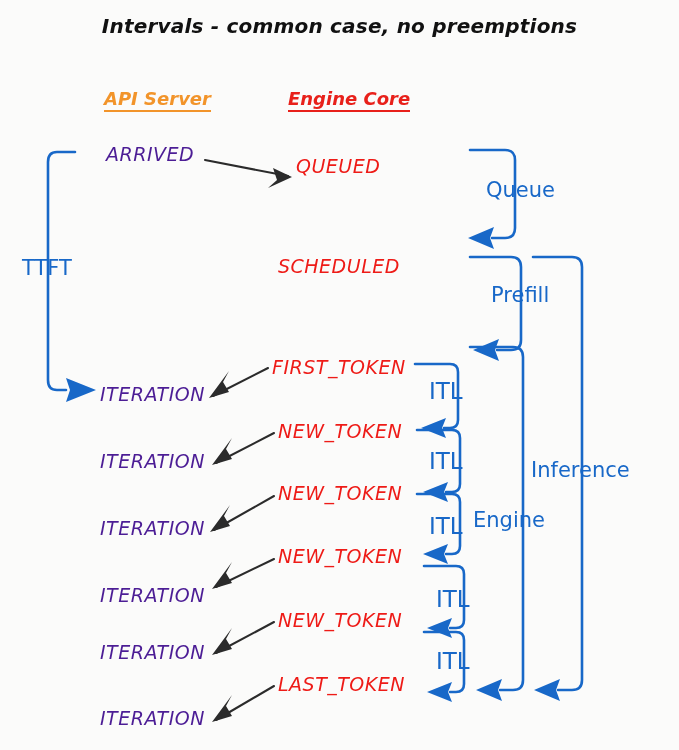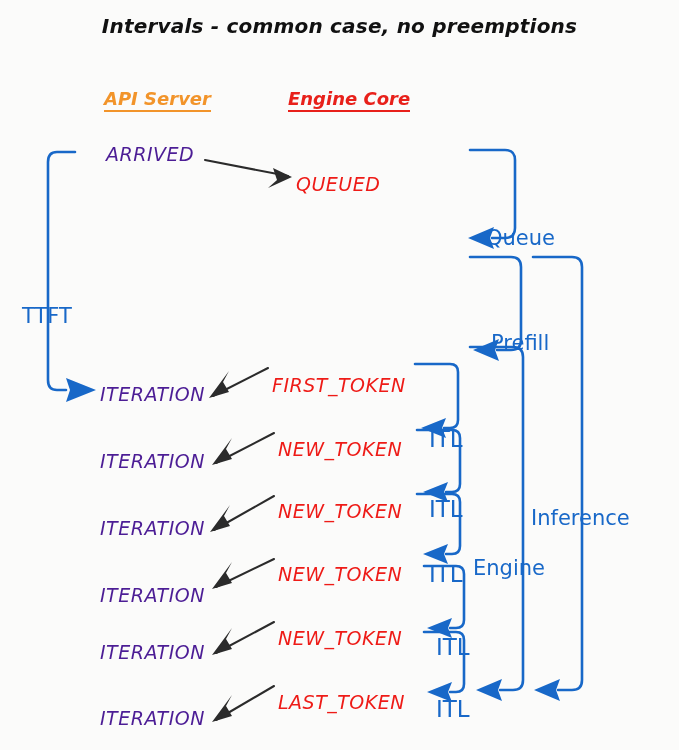--- a/index.html
+++ b/index.html
@@ -31,26 +31,26 @@
   #head-api{left:104px;top:90px;color:#f2942a;text-align:right;}
   #head-engine{left:288px;top:90px;color:#e8201a;text-align:right;}
 
   
   .state{
     font-family:"DejaVu Sans", sans-serif;
     font-style:italic;font-size:19px;
     letter-spacing:.5px;
   }
   .api{color:#4c1d95;}
-  .engine{color:#ee1b17;margin-top:18px;}
+  .engine{color:#ee1b17;}
 
   
   .bl{
     font-family:"DejaVu Sans", sans-serif;
-    font-size:21px;color:#1868c8;font-style:normal;margin-top:48px;
+    font-size:21px;color:#1868c8;font-style:normal;
   }
   .bl.small{font-size:23px;}
 
   svg{position:absolute;left:0;top:0;width:679px;height:750px;overflow:visible;}
   .blue{stroke:#1868c8;fill:none;stroke-width:2.6;stroke-linecap:round;stroke-linejoin:round;}
   .blue-fill{fill:#1868c8;stroke:none;}
   .blk{stroke:#2b2b2b;fill:none;stroke-width:2.1;stroke-linecap:round;stroke-linejoin:round;}
   .blk-fill{fill:#2b2b2b;stroke:none;}
 </style>
 </head>
@@ -145,20 +145,21 @@
 
   <div class="lbl state api" style="left:106px;top:145px">ARRIVED</div>
   <div class="lbl state api" style="left:100px;top:385px">ITERATION</div>
   <div class="lbl state api" style="left:100px;top:452px">ITERATION</div>
   <div class="lbl state api" style="left:100px;top:519px">ITERATION</div>
   <div class="lbl state api" style="left:100px;top:586px">ITERATION</div>
   <div class="lbl state api" style="left:100px;top:643px">ITERATION</div>
   <div class="lbl state api" style="left:100px;top:709px">ITERATION</div>
 
   <div class="lbl state engine" style="left:296px;top:157px">QUEUED</div>
+  <div class="lbl state engine" style="left:278px;top:257px">SCHEDULED</div>
   <div class="lbl state engine" style="left:272px;top:358px">FIRST_TOKEN</div>
   <div class="lbl state engine" style="left:278px;top:422px">NEW_TOKEN</div>
   <div class="lbl state engine" style="left:278px;top:484px">NEW_TOKEN</div>
   <div class="lbl state engine" style="left:278px;top:547px">NEW_TOKEN</div>
   <div class="lbl state engine" style="left:278px;top:611px">NEW_TOKEN</div>
   <div class="lbl state engine" style="left:278px;top:675px">LAST_TOKEN</div>
 
   <div class="lbl bl" style="left:22px;top:258px">TTFT</div>
   <div class="lbl bl" style="left:486px;top:180px">Queue</div>
   <div class="lbl bl" style="left:491px;top:285px">Prefill</div>

